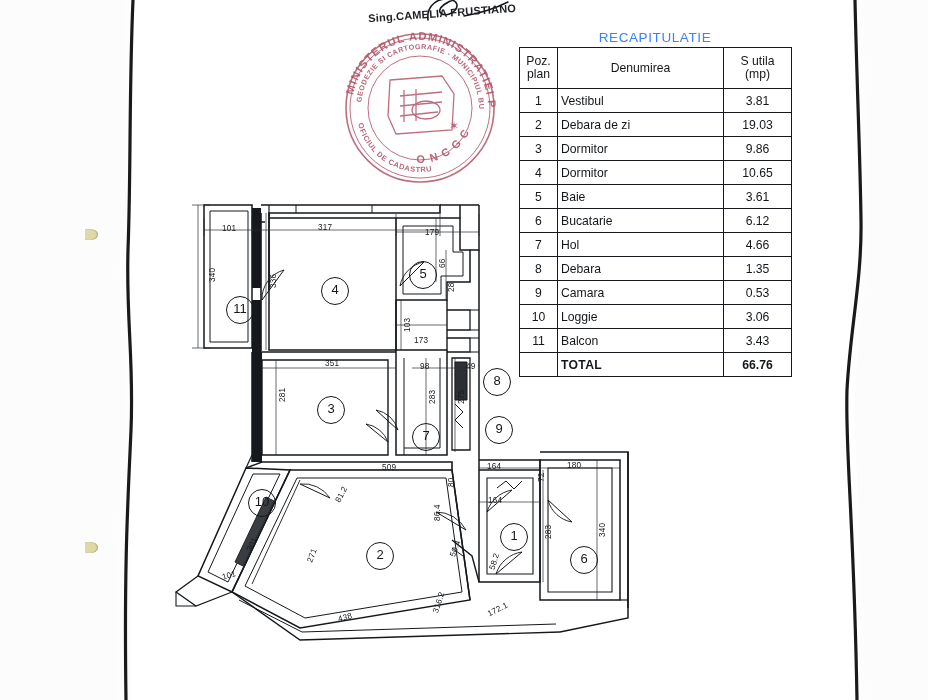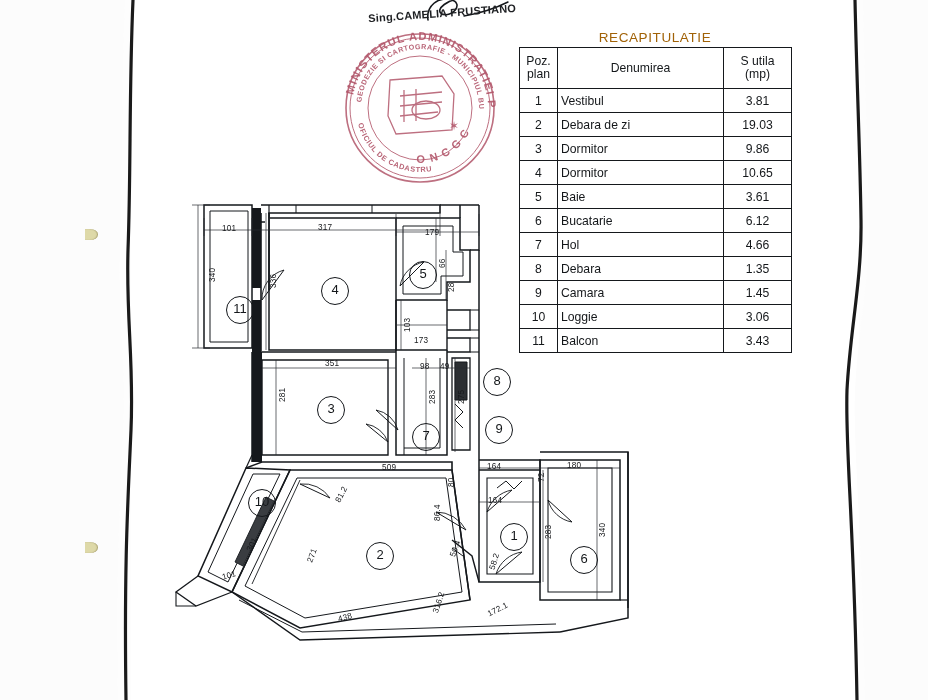--- a/index.html
+++ b/index.html
@@ -28,21 +28,21 @@
     background:#ded9a8;
     border-radius:0 60% 60% 0 / 0 50% 50% 0;
     box-shadow:inset -1px 0 1px rgba(120,110,60,.5);
   }
   
   #recap{
     position:absolute;left:519px;top:30px;width:272px;
   }
   #recap .caption{
     text-align:center;font-size:13.5px;letter-spacing:.6px;
-    color:#a16207;margin-bottom:2px;font-family:"Liberation Sans", sans-serif;
+    color:#3b82f6;margin-bottom:2px;font-family:"Liberation Sans", sans-serif;
   }
   table.recap-table{
     border-collapse:collapse;width:272px;
     background:#fff;table-layout:fixed;
   }
   table.recap-table th,table.recap-table td{
     border:1.3px solid #15181c;
     font-size:12.2px;color:#14171a;
     padding:1px 3px;height:21px;
     font-family:"Liberation Sans", sans-serif;
@@ -266,21 +266,21 @@
     <div class="dim" style="left:318px;top:223px;">317</div>
     <div class="dim" style="left:425px;top:228px;">179</div>
     <div class="dim v" style="left:208px;top:282px;transform:rotate(-90deg);">340</div>
     <div class="dim v" style="left:269px;top:288px;transform:rotate(-90deg);">336</div>
     <div class="dim v" style="left:438px;top:268px;transform:rotate(-90deg);">66</div>
     <div class="dim v" style="left:447px;top:292px;transform:rotate(-90deg);">28</div>
     <div class="dim" style="left:414px;top:316px;margin-top:20px;">173</div>
     <div class="dim v" style="left:403px;top:332px;transform:rotate(-90deg);">103</div>
     <div class="dim" style="left:325px;top:359px;">351</div>
     <div class="dim" style="left:420px;top:362px;">98</div>
-    <div class="dim" style="left:440px;top:362px;">49</div>
+    <div class="dim" style="left:466px;top:362px;">49</div>
     <div class="dim v" style="left:278px;top:402px;transform:rotate(-90deg);">281</div>
     <div class="dim v" style="left:428px;top:404px;transform:rotate(-90deg);">283</div>
     <div class="dim v" style="left:457px;top:404px;transform:rotate(-90deg);">275</div>
     <div class="dim" style="left:382px;top:463px;">509</div>
     <div class="dim" style="left:487px;top:462px;">164</div>
     <div class="dim" style="left:567px;top:461px;">180</div>
     <div class="dim v" style="left:537px;top:482px;transform:rotate(-90deg);">72</div>
     <div class="dim v" style="left:447px;top:487px;transform:rotate(-90deg);">80</div>
     <div class="dim" style="left:488px;top:496px;">164</div>
     <div class="dim v" style="left:598px;top:537px;transform:rotate(-90deg);">340</div>
@@ -399,29 +399,34 @@
             <td class="su">4.66</td>
           </tr>
           <tr>
             <td class="poz">8</td>
             <td class="den">Debara</td>
             <td class="su">1.35</td>
           </tr>
           <tr>
             <td class="poz">9</td>
             <td class="den">Camara</td>
-            <td class="su">1.45</td>
+            <td class="su">0.53</td>
           </tr>
           <tr>
             <td class="poz">10</td>
             <td class="den">Loggie</td>
             <td class="su">3.06</td>
           </tr>
           <tr>
             <td class="poz">11</td>
             <td class="den">Balcon</td>
             <td class="su">3.43</td>
           </tr>
+          <tr class="total">
+            <td class="poz"></td>
+            <td class="den">TOTAL</td>
+            <td class="su">66.76</td>
+          </tr>
         </tbody>
     </table>
   </div>
 
 </div>
 
 </body></html>

